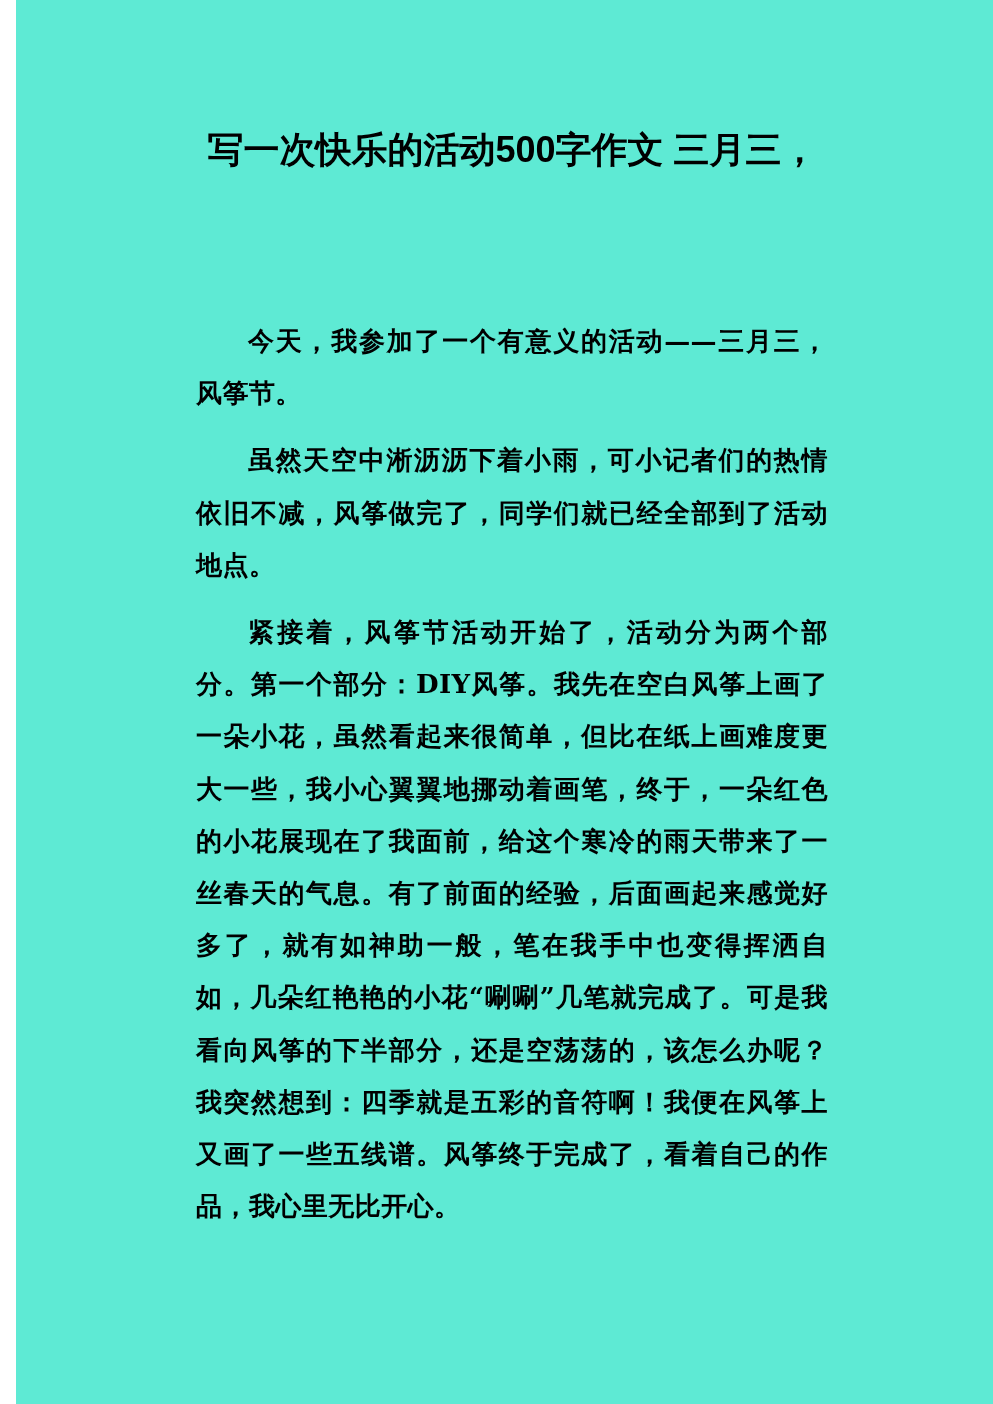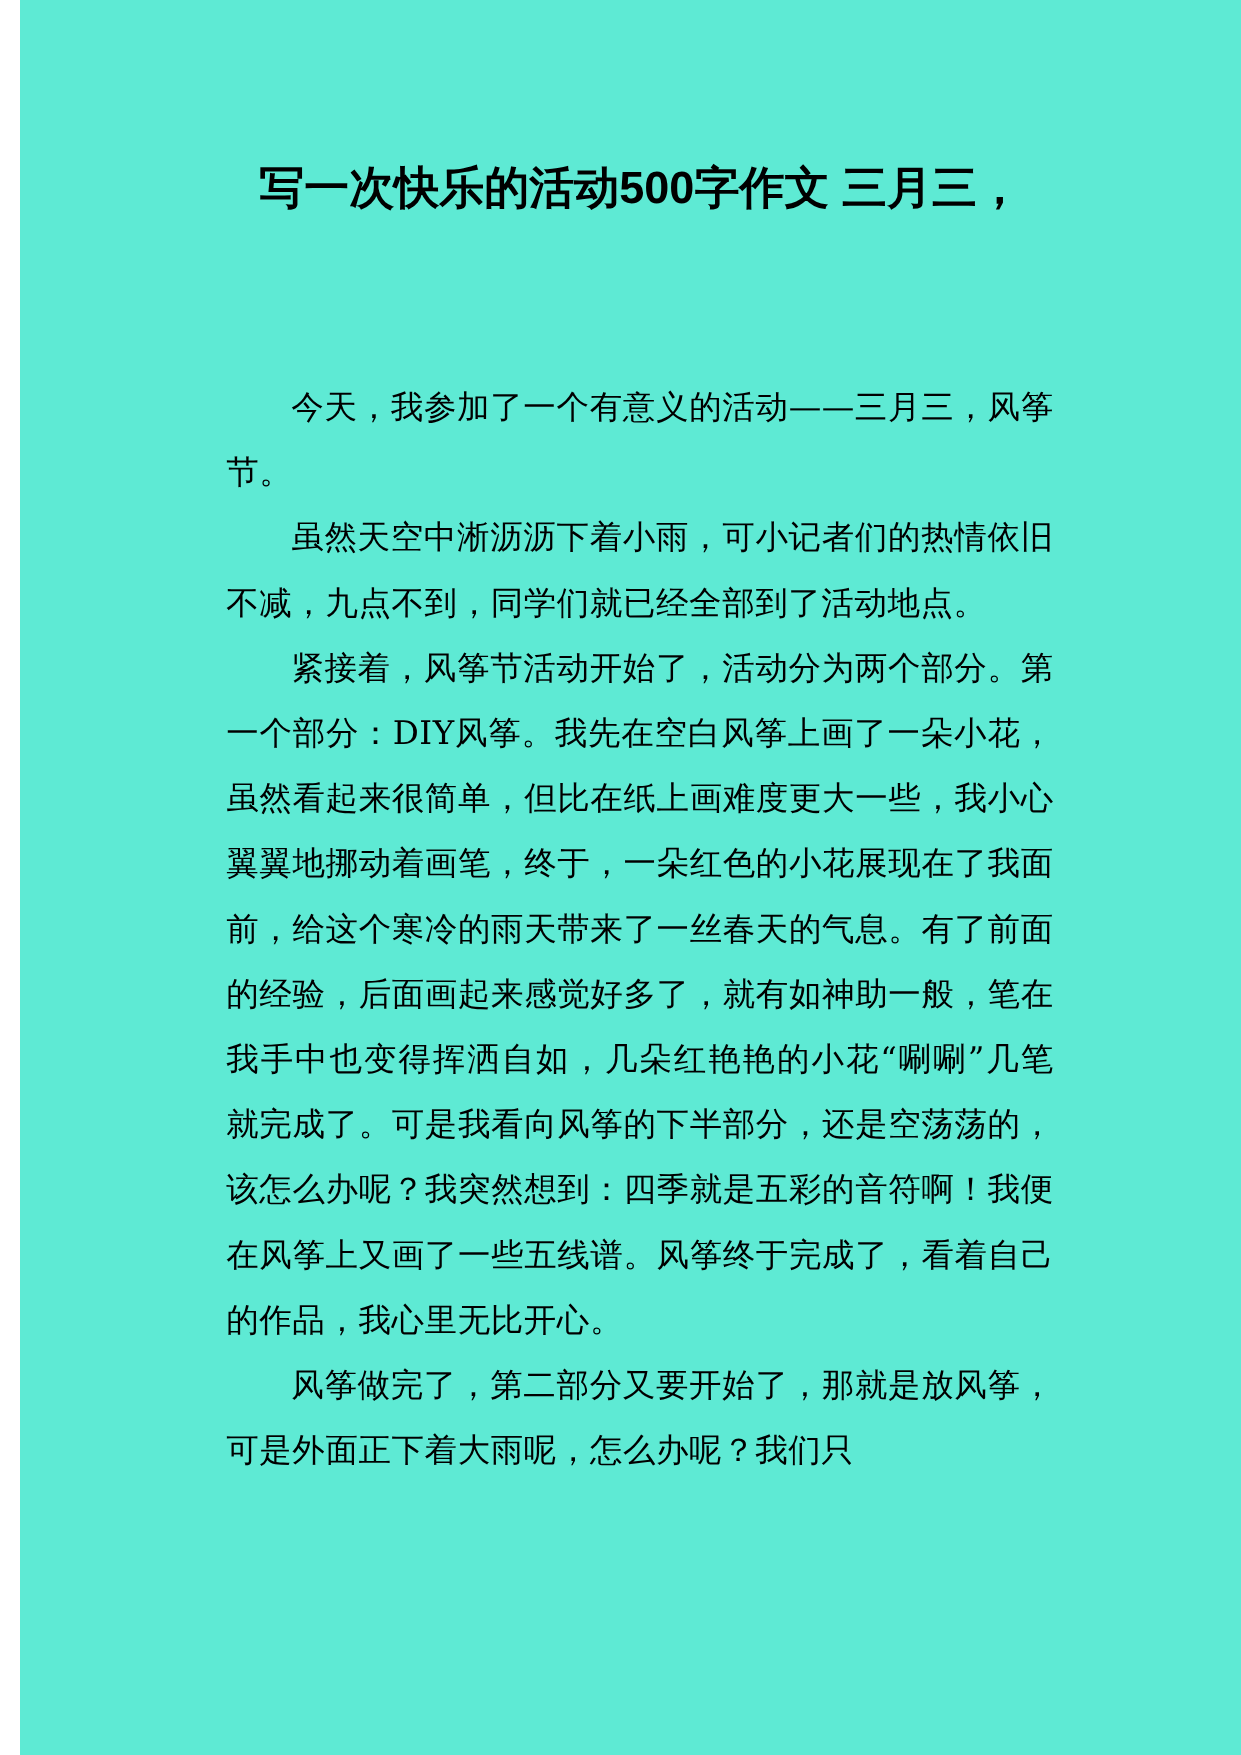--- a/index.html
+++ b/index.html
@@ -42,33 +42,33 @@
       position: absolute;
       left: 165px;
       top: 300px;
       width: 662px;
       font-family: "DejaVu Serif", "Liberation Serif", serif;
       font-size: 26px;
       line-height: 52.2px;
       letter-spacing: 0.45px;
     }
     .para {
-      margin: 0;
+      margin: 15px;
       text-indent: 2em;
       text-align: justify;
       word-break: break-all;
+      font-weight: bold;
     }
   </style>
 </head>
 <body>
 
 <div class="page">
   <h1 class="title">
     <span class="title-line">写一次快乐的活动500字作文 三月三，</span>
   </h1>
 
   <div class="body">
     <p class="para">今天，我参加了一个有意义的活动——三月三，风筝节。</p>
-    <p class="para">虽然天空中淅沥沥下着小雨，可小记者们的热情依旧不减，九点不到，同学们就已经全部到了活动地点。</p>
+    <p class="para">虽然天空中淅沥沥下着小雨，可小记者们的热情依旧不减，风筝做完了，同学们就已经全部到了活动地点。</p>
     <p class="para">紧接着，风筝节活动开始了，活动分为两个部分。第一个部分：DIY风筝。我先在空白风筝上画了一朵小花，虽然看起来很简单，但比在纸上画难度更大一些，我小心翼翼地挪动着画笔，终于，一朵红色的小花展现在了我面前，给这个寒冷的雨天带来了一丝春天的气息。有了前面的经验，后面画起来感觉好多了，就有如神助一般，笔在我手中也变得挥洒自如，几朵红艳艳的小花“唰唰”几笔就完成了。可是我看向风筝的下半部分，还是空荡荡的，该怎么办呢？我突然想到：四季就是五彩的音符啊！我便在风筝上又画了一些五线谱。风筝终于完成了，看着自己的作品，我心里无比开心。</p>
-    <p class="para">风筝做完了，第二部分又要开始了，那就是放风筝，可是外面正下着大雨呢，怎么办呢？我们只</p>
   </div>
 </div>
 
 </body></html>

